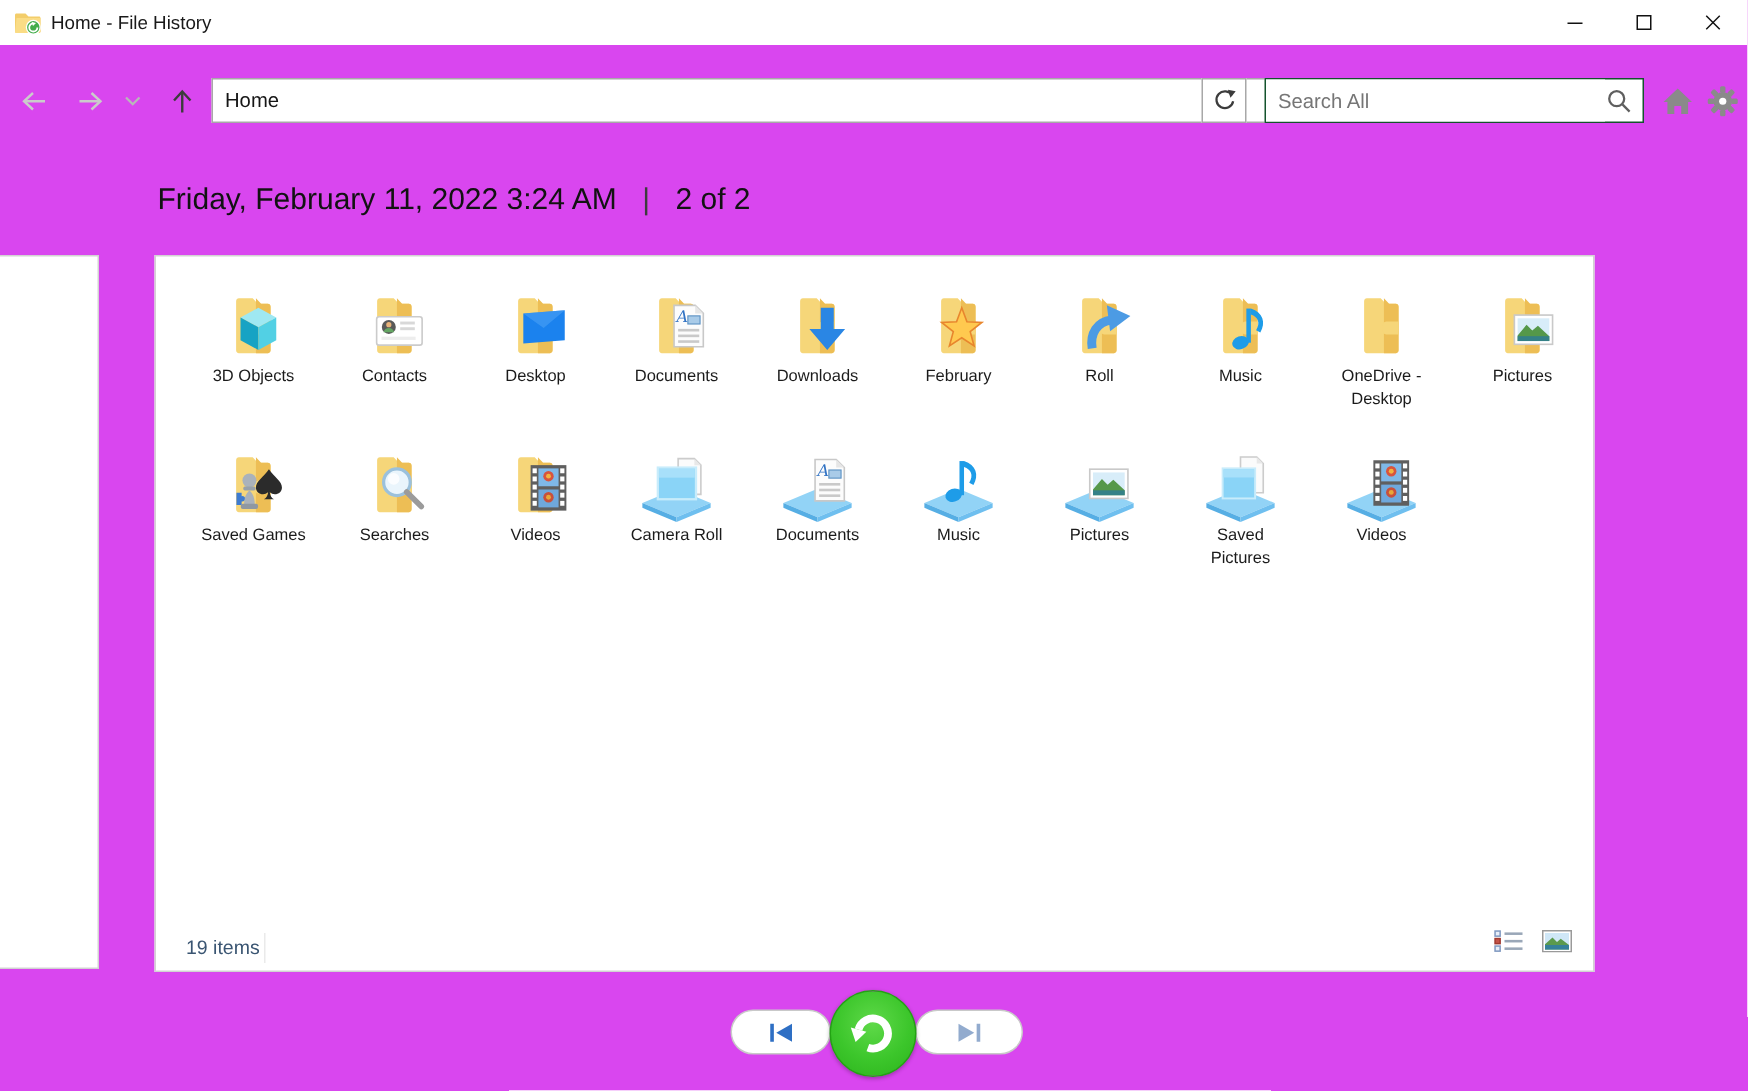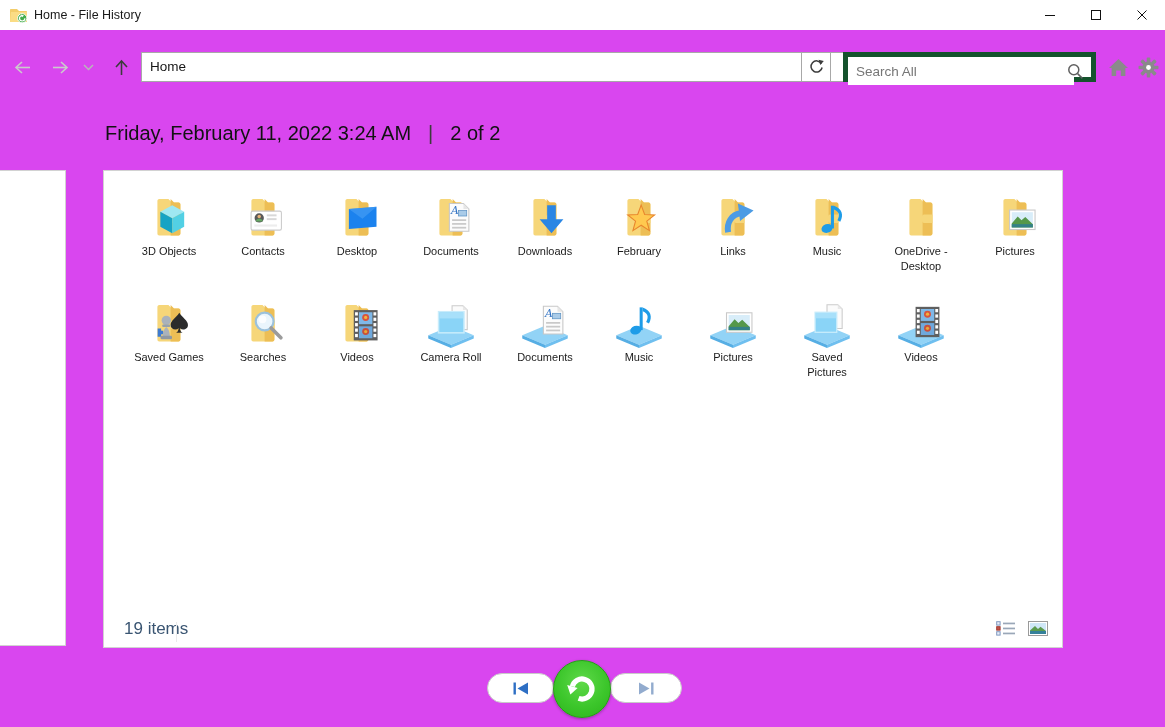--- a/index.html
+++ b/index.html
@@ -19,21 +19,21 @@
   #btn-back{left:10px;width:24px;}
   #btn-forward{left:48px;width:24px;}
   #btn-recent{left:78px;width:20px;}
   #btn-up{left:108px;width:26px;}
   .addressbar{position:absolute;left:141px;top:0;width:787px;height:30px;border:1px solid #a8a8a8;
     box-sizing:border-box;background:#fff;}
   .addressbar .addr-text{position:absolute;left:8px;top:0;line-height:28px;font-size:13.5px;color:#161616;}
   .addr-drop{position:absolute;right:0;top:0;width:24px;height:28px;display:flex;align-items:center;justify-content:center;}
   .refresh-btn{position:absolute;left:801px;top:0;width:30px;height:30px;border:1px solid #a8a8a8;
     box-sizing:border-box;background:#fff;display:flex;align-items:center;justify-content:center;}
-  .searchbox{position:absolute;left:843px;top:0;width:253px;height:30px;border:5px solid #14532d;
+  .searchbox{position:absolute;left:843px;top:0;width:253px;height:30px;border:1px solid #14532d;
     box-sizing:border-box;background:#fff;}
   .searchbox input{position:absolute;left:0;top:0;width:218px;height:28px;border:none;outline:none;
     padding:0 0 0 8px;font-family:"Liberation Sans",sans-serif;font-size:13.5px;color:#161616;}
   .searchbox input::placeholder{color:#767676;opacity:1;}
   .search-glyph{position:absolute;right:7px;top:6px;}
   .tool-icon{position:absolute;top:0;height:30px;display:flex;align-items:center;justify-content:center;}
   #btn-home{left:1104px;width:28px;}
   #btn-settings{left:1134px;width:28px;}
 
   
@@ -45,21 +45,21 @@
     border:1px solid #d2d2d2;box-sizing:border-box;}
   .main-panel{position:absolute;left:103px;top:170px;width:960px;height:478px;background:#fff;
     border:1px solid #d2d2d2;box-sizing:border-box;}
   .items-grid{position:absolute;left:18px;top:15px;width:941px;display:flex;flex-wrap:wrap;}
   .grid-item{width:94px;height:106px;display:flex;flex-direction:column;align-items:center;cursor:default;}
   .grid-item .ic{margin-top:4px;width:52px;height:52px;}
   .grid-item .ic svg{display:block;}
   .grid-item .lbl{margin-top:2px;font-size:11px;line-height:1.32;text-align:center;max-width:70px;color:#1b1b1b;}
 
   .statusbar{position:absolute;left:0;bottom:0;width:100%;height:30px;}
-  .status-count{position:absolute;left:20px;bottom:8px;font-size:17px;color:#3a5572;}
+  .status-count{position:absolute;left:20px;bottom:8px;font-size:13px;color:#3a5572;}
   .status-div{position:absolute;left:72px;bottom:5px;width:1px;height:20px;background:#eaeaea;}
   .view-btns{position:absolute;right:14px;bottom:7px;display:flex;gap:12px;align-items:center;}
 
   
   .pill{position:absolute;top:673px;height:30px;border:1px solid #c9c9c9;border-radius:16px;background:#fff;
     box-sizing:border-box;display:flex;align-items:center;justify-content:center;}
   #pill-prev{left:487px;width:67px;}
   #pill-next{left:610px;width:72px;}
   .restore-btn{position:absolute;left:553px;top:660px;width:58px;height:58px;border-radius:50%;
     background:radial-gradient(circle at 50% 38%, #5fd949 0%, #3cc62b 55%, #2cb31c 100%);
@@ -284,21 +284,21 @@
         <div class="grid-item">
           <span class="ic">
             <svg viewBox="0 0 48 48" width="52" height="52">
               <path d="M15 8.2h8.5l3.2 3.4h6.1c1 0 1.7.8 1.7 1.8v26.8c0 1-.8 1.8-1.7 1.8H15c-1 0-1.7-.8-1.7-1.8V10c0-1 .8-1.8 1.7-1.8z" fill="#F6D679"></path>
               <path d="M25.5 8.2l3.2 3.4h4.1c1 0 1.7.8 1.7 1.8v26.8c0 1-.8 1.8-1.7 1.8h-7.3z" fill="#EDBE55"></path>
               <path d="M27 22.5h7.5v8H27c-1.6 0-2.6-1.7-2.6-4s1-4 2.6-4z" fill="#F6D679"></path>
               <path d="M19.5 39c-1.5-9 3-16.5 12-17.5" stroke="#4C9BE4" stroke-width="5.5" fill="none"></path>
               <polygon points="28.5,12.5 43,19 30.5,28.5" fill="#4C9BE4"></polygon>
             </svg>
           </span>
-          <div class="lbl">Links</div>
+          <div class="lbl">Roll</div>
         </div>
         <div class="grid-item">
           <span class="ic">
             <svg viewBox="0 0 48 48" width="52" height="52">
               <path d="M15 8.2h8.5l3.2 3.4h6.1c1 0 1.7.8 1.7 1.8v26.8c0 1-.8 1.8-1.7 1.8H15c-1 0-1.7-.8-1.7-1.8V10c0-1 .8-1.8 1.7-1.8z" fill="#F6D679"></path>
               <path d="M25.5 8.2l3.2 3.4h4.1c1 0 1.7.8 1.7 1.8v26.8c0 1-.8 1.8-1.7 1.8h-7.3z" fill="#EDBE55"></path>
               <path d="M27 22.5h7.5v8H27c-1.6 0-2.6-1.7-2.6-4s1-4 2.6-4z" fill="#F6D679"></path>
               <ellipse cx="24" cy="35.5" rx="5.2" ry="4" transform="rotate(-18 24 35.5)" fill="#1E9CE8"></ellipse>
               <rect x="27.6" y="14.5" width="2.8" height="21" fill="#1E9CE8"></rect>
               <path d="M30.4 14.5c7.5 2.6 9.3 8.6 5.8 14.8l-2.6-1.4c2.8-5 1.2-8.2-3.2-9.8z" fill="#1E9CE8"></path>

